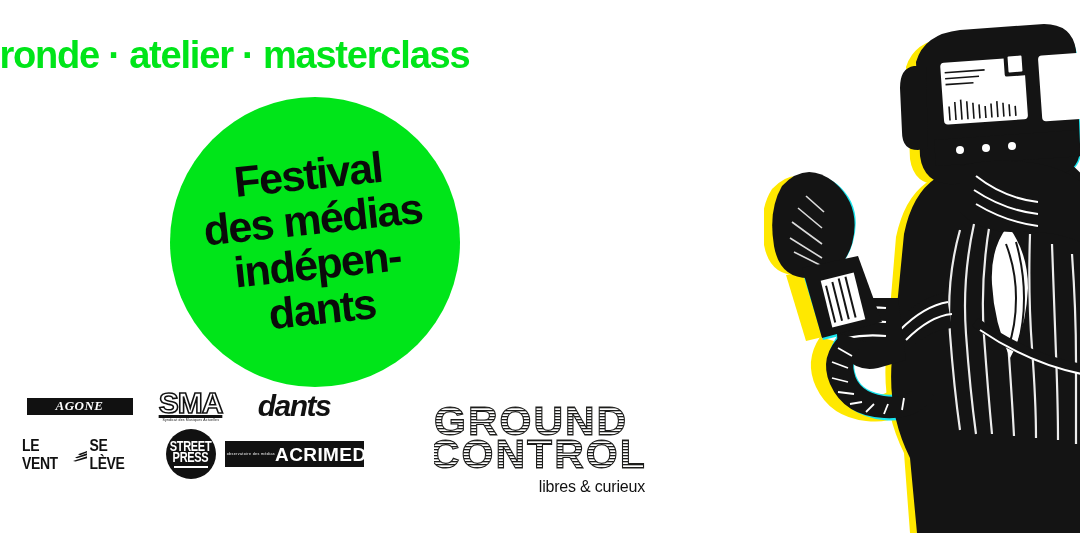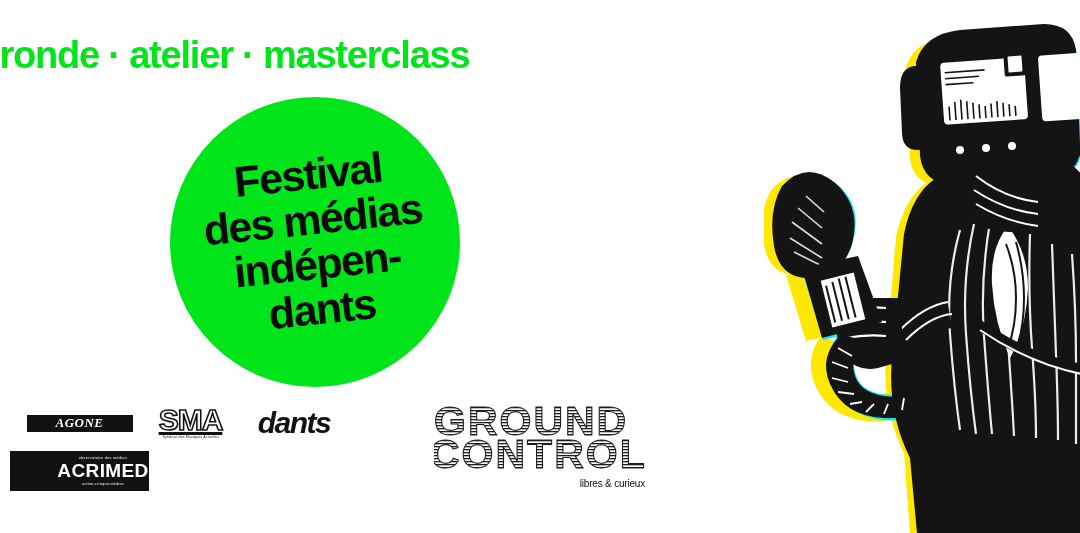--- a/index.html
+++ b/index.html
@@ -61,21 +61,21 @@
     font-size:43px;
     line-height:45px;
     letter-spacing:-1.5px;
     text-align:center;
   }
   .badge-text span{display:block;white-space:nowrap;}
 
   
   .partners{
     position:absolute;
-    left:22px; top:400px;
+    left:22px; top:383px;
     width:320px;
     display:grid;
     grid-template-columns:115px 95px 100px;
     grid-template-rows:46px 50px;
     align-items:center;
     justify-items:center;
     column-gap:6px;
   }
   .logo{display:flex;align-items:center;justify-content:center;}
 
@@ -126,38 +126,38 @@
   .logo-street .st1,.logo-street .st2{
     font-size:11px;font-weight:bold;letter-spacing:-.3px;
     transform:scaleY(1.25);
   }
   .logo-street .st-rule{
     width:34px;height:2px;background:#fff;margin-top:3px;
   }
   
   .logo-acrimed{
     background:#111;color:#fff;
-    width:92px;height:40px;
-    display:flex;flex-direction:column;
+    width:92px;height:26px;
+    display:flex;
     align-items:center;justify-content:center;padding-left:47px;
   }
   .acr-top{font-size:3.6px;letter-spacing:.4px;margin-bottom:1px;white-space:nowrap;}
   .acr-main{font-size:19px;font-weight:bold;letter-spacing:.4px;line-height:19px;}
   .acr-bot{font-size:3.6px;letter-spacing:.3px;margin-top:2px;white-space:nowrap;}
 
   
   .gc{
     position:absolute;
     left:434px; top:404px;
     width:215px;
   }
   .gc svg{display:block;}
   .gc-tag{
     text-align:right;
-    font-size:10px;
+    font-size:16px;
     color:#111;
     letter-spacing:-.2px;
     margin-top:2px;
     padding-right:4px;
   }
 
   
   .illus{
     position:absolute;
     right:-14px; top:0;
@@ -195,21 +195,41 @@
 
     <div class="logo logo-sma">
       <div class="sma-main">SMA</div>
       <div class="sma-sub">Syndicat des Musiques Actuelles</div>
     </div>
 
     <div class="logo">
       <div class="logo-blast">dants</div>
     </div>
 
-
+    <div class="logo">
+      <div class="logo-vent">
+        <span>LE VENT</span>
+        <span class="vent-mark">
+          <svg viewBox="0 0 16 11" width="16" height="11" aria-hidden="true">
+            <path d="M1 9 L15 5 L15 6.6 L3.5 9.6 Z" fill="#111"></path>
+            <path d="M3 6 L15 2.4 L15 4 L5 6.8 Z" fill="#111"></path>
+            <path d="M6 3.2 L15 0.3 L15 1.8 L8 4 Z" fill="#111"></path>
+          </svg>
+        </span>
+        <span>SE LÈVE</span>
+      </div>
+    </div>
+
+    <div class="logo">
+      <div class="logo-street">
+        <div class="st1">STREET</div>
+        <div class="st2">PRESS</div>
+        <div class="st-rule"></div>
+      </div>
+    </div>
 
     <div class="logo">
       <div class="logo-acrimed">
         <div class="acr-top">observatoire des médias</div>
         <div class="acr-main">ACRIMED</div>
         <div class="acr-bot">action-critique-médias</div>
       </div>
     </div>
   </div>
 

